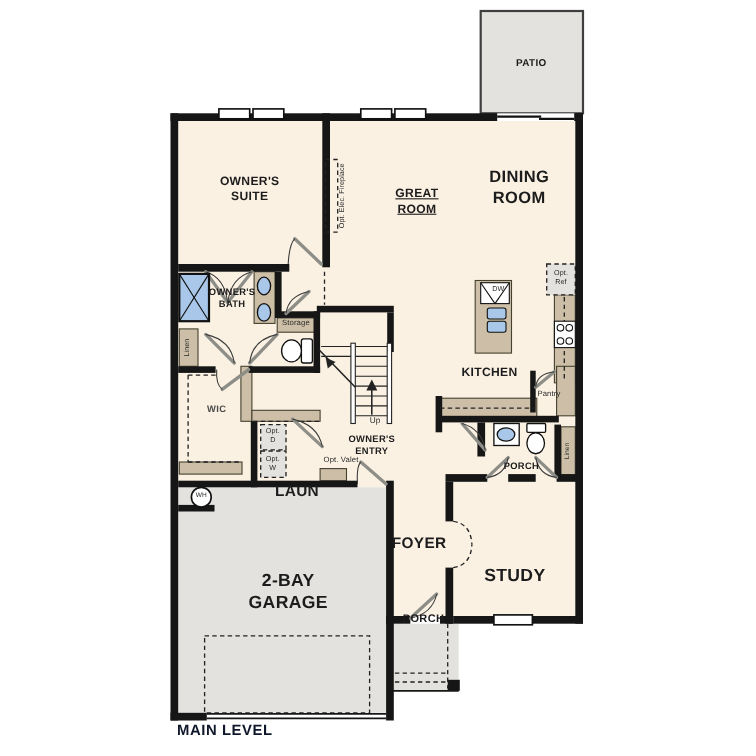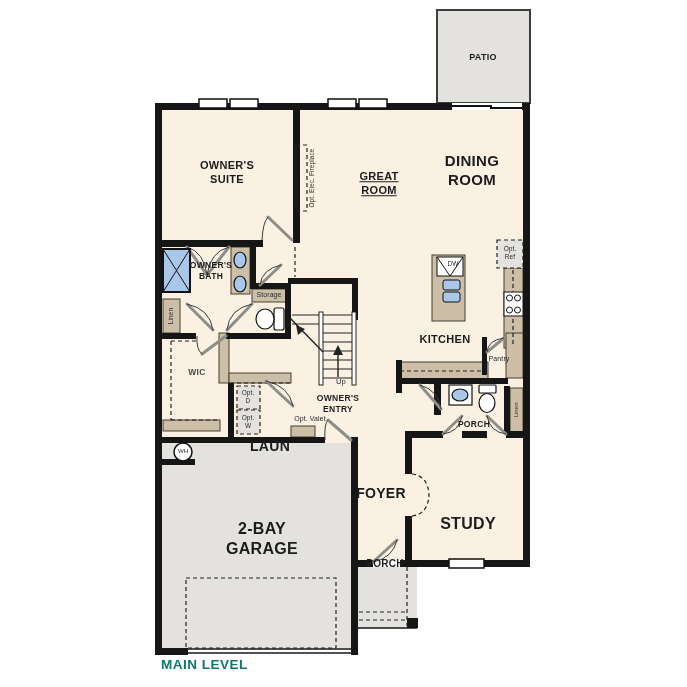--- a/index.html
+++ b/index.html
@@ -5,21 +5,21 @@
   html,body{margin:0;padding:0;background:#fff;}
   .canvas{position:relative;width:687px;height:687px;background:#ffffff;overflow:hidden;
           font-family:"Liberation Sans",sans-serif;}
   .layer{position:absolute;left:0;top:0;width:687px;height:687px;}
   .lbl{position:absolute;transform:translate(-50%,-50%);font-weight:bold;color:#1c1c1c;
        white-space:pre-line;text-align:center;line-height:1.25;letter-spacing:.3px;
        font-family:"Liberation Sans",sans-serif;}
   .sm{font-weight:normal;letter-spacing:.1px;color:#2a2a2a;}
   .v{transform:translate(-50%,-50%) rotate(-90deg);font-weight:normal;color:#2a2a2a;
      white-space:nowrap;letter-spacing:.1px;}
-  .title{position:absolute;transform:translate(0,-50%);font-weight:bold;color:#0f766e;
+  .title{position:absolute;transform:translate(0,-50%);font-weight:bold;color:#0f172a;
          letter-spacing:.5px;}
 </style>
 </head>
 <body>
 
 <div class="canvas">
 
 <svg class="layer" viewBox="0 0 687 687">
 
   <g>

